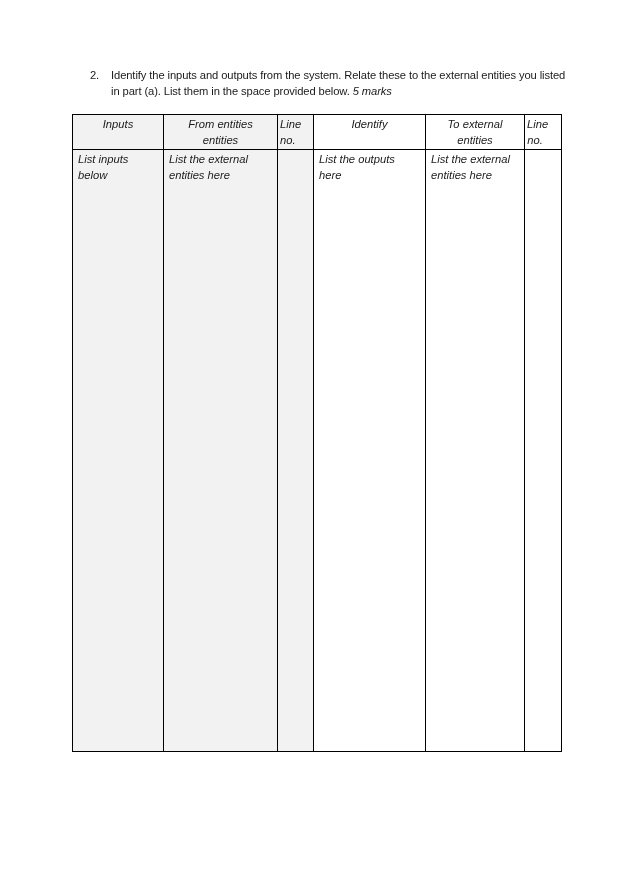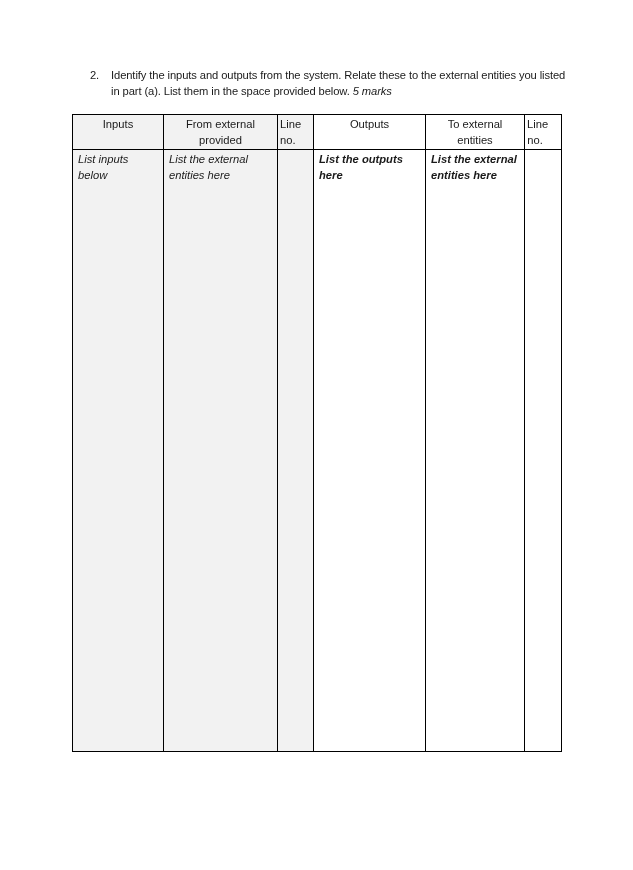--- a/index.html
+++ b/index.html
@@ -50,29 +50,30 @@
       padding: 0 5px;
       font-size: 11.2px;
       line-height: 16px;
       vertical-align: top;
     }
     table.io-table th {
       font-weight: normal;
       text-align: center;
       height: 33px;
       padding-top: 1px;
+      font-style: italic;
     }
     table.io-table td {
       height: 600px;
       font-style: italic;
       text-align: left;
       padding-top: 1px;
     }
     .shaded { background: #f2f2f2; }
-    .plain { background: #ffffff; font-weight: bold; }
+    .plain { background: #ffffff; }
     col.c1 { width: 91px; }
     col.c2 { width: 114px; }
     col.c3 { width: 36px; }
     col.c4 { width: 112px; }
     col.c5 { width: 99px; }
     col.c6 { width: 37px; }
     table.io-table th.narrow { padding: 1px 18px 0 2px; }
   </style>
 </head>
 <body>
@@ -87,23 +88,23 @@
     <col class="c1">
       <col class="c2">
       <col class="c3">
       <col class="c4">
       <col class="c5">
       <col class="c6">
   </colgroup>
   <thead>
     <tr>
       <th class="shaded">Inputs</th>
-      <th class="shaded">From external provided</th>
+      <th class="shaded">From entities entities</th>
       <th class="shaded narrow">Line no.</th>
-      <th class="plain">Outputs</th>
+      <th class="plain">Identify</th>
       <th class="plain">To external entities</th>
       <th class="plain narrow">Line no.</th>
     </tr>
   </thead>
   <tbody>
     <tr>
       <td class="shaded">List inputs below</td>
       <td class="shaded">List the external entities here</td>
       <td class="shaded"></td>
       <td class="plain">List the outputs here</td>

